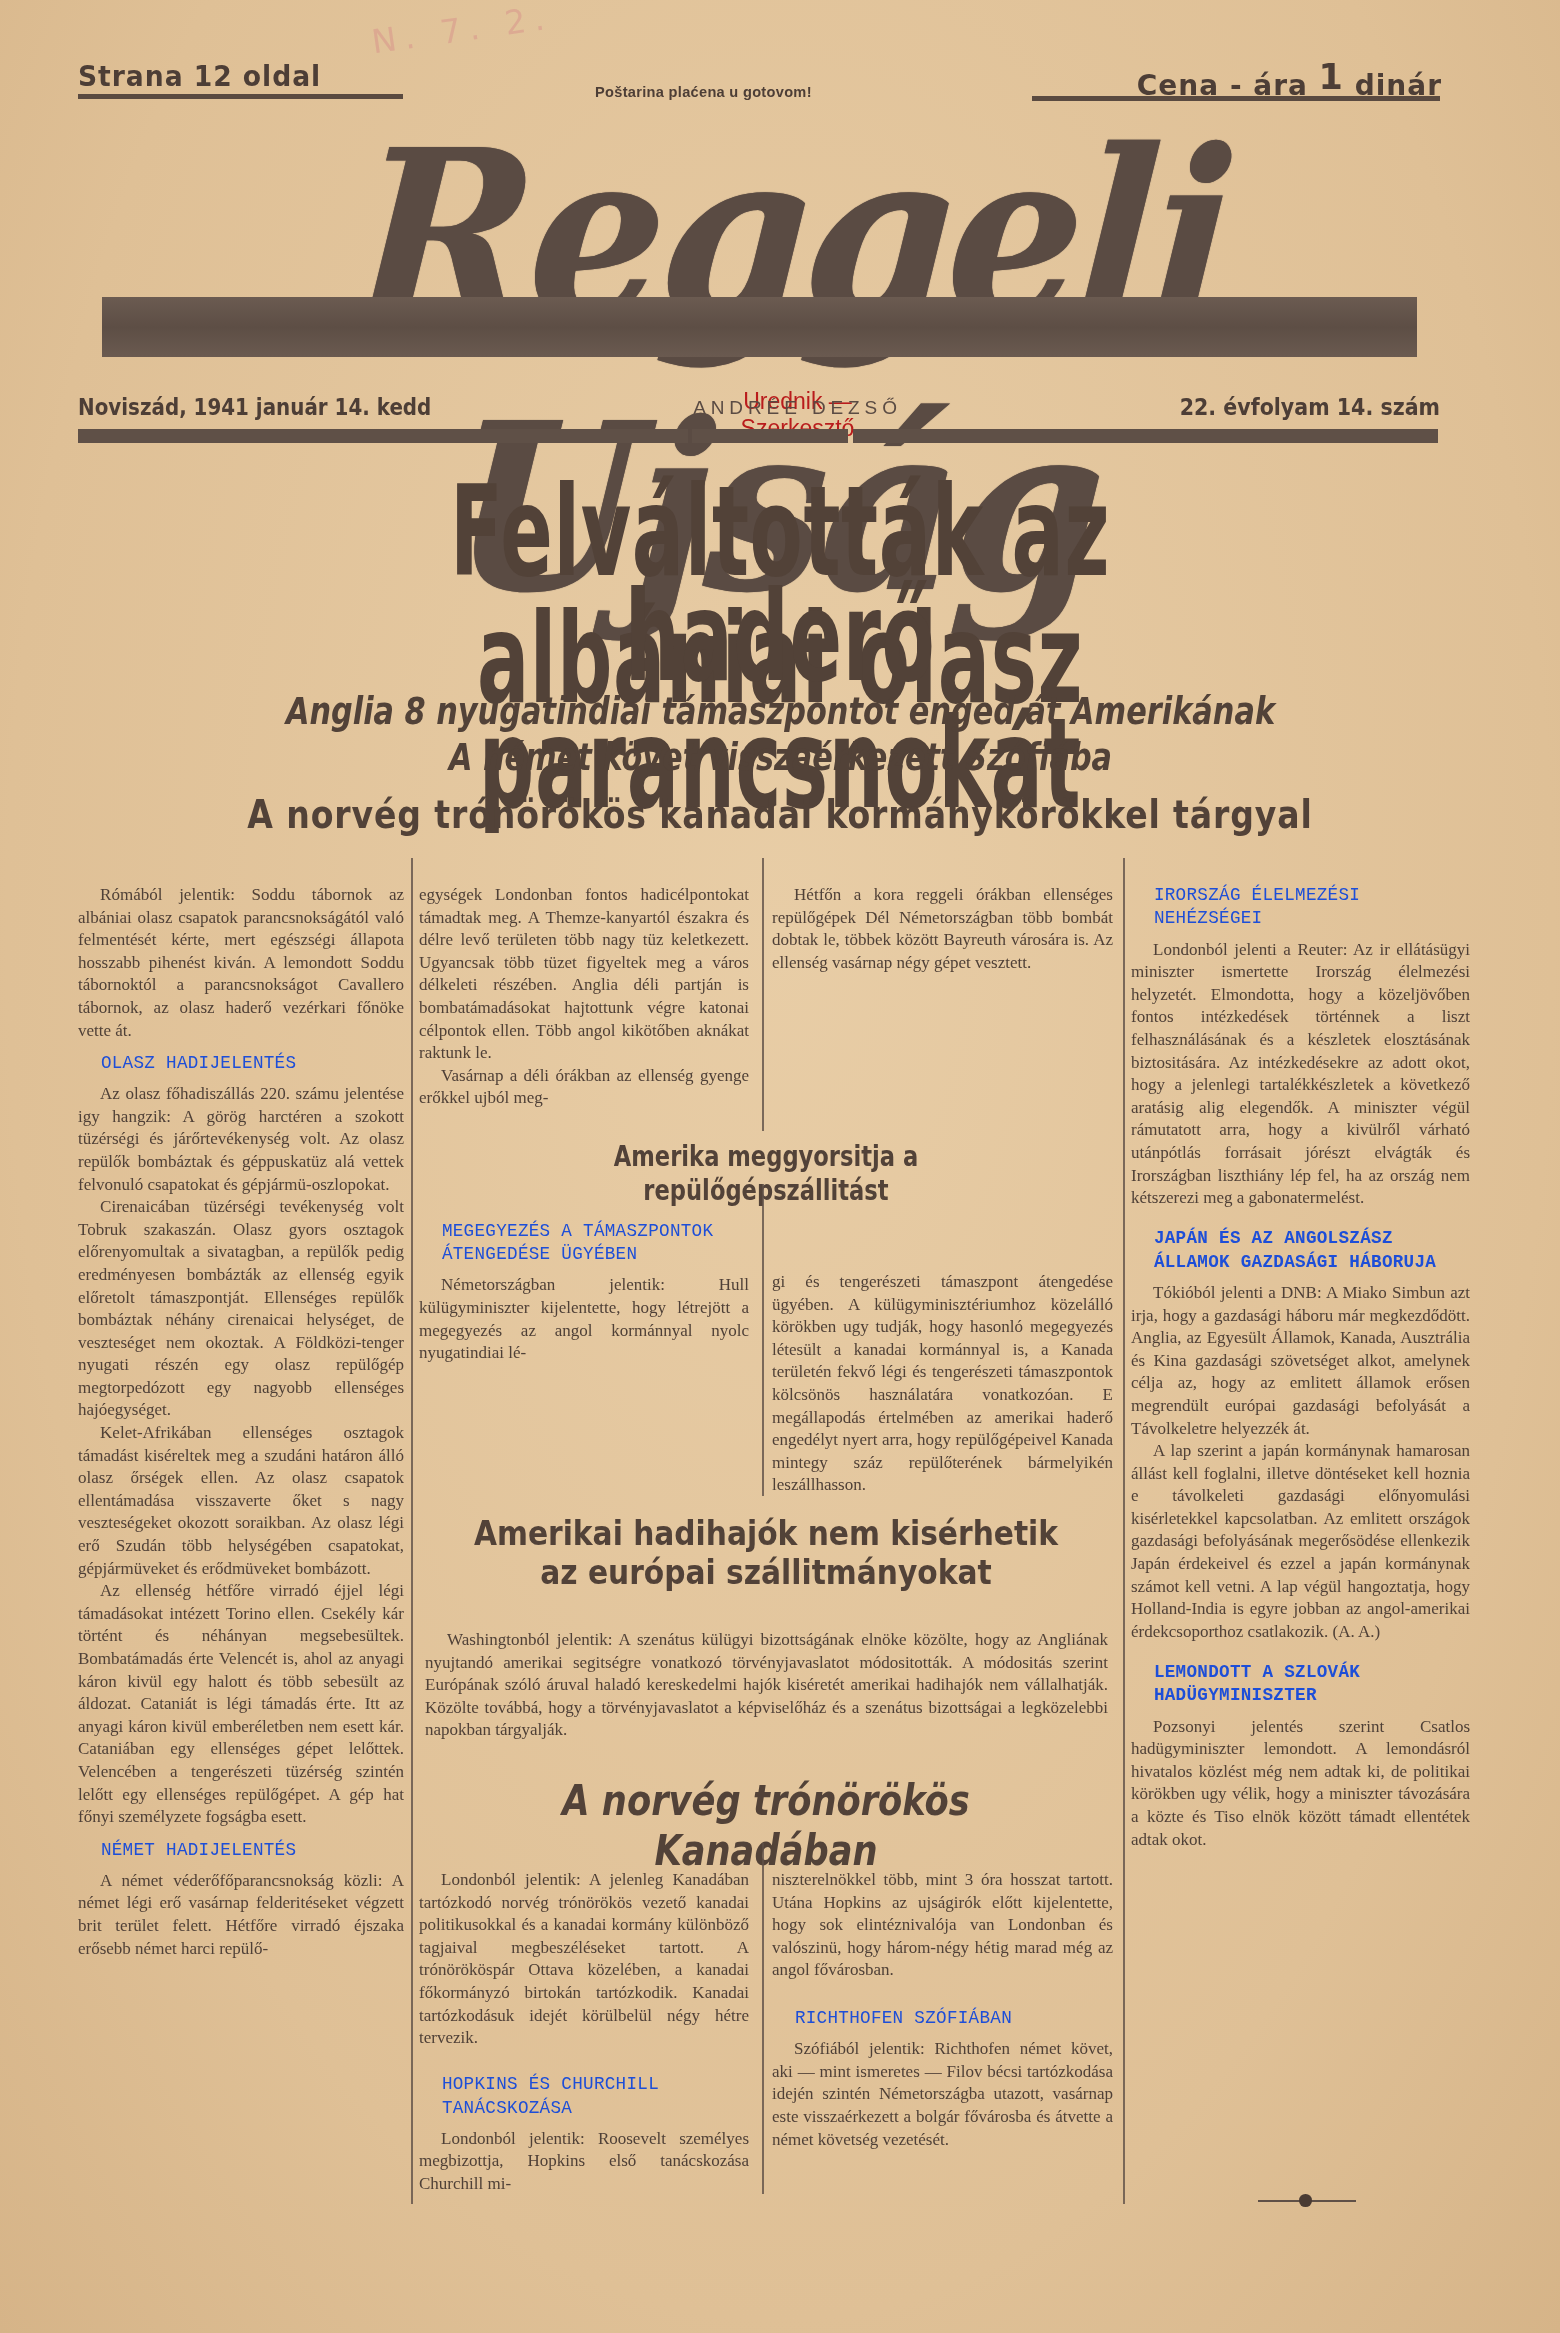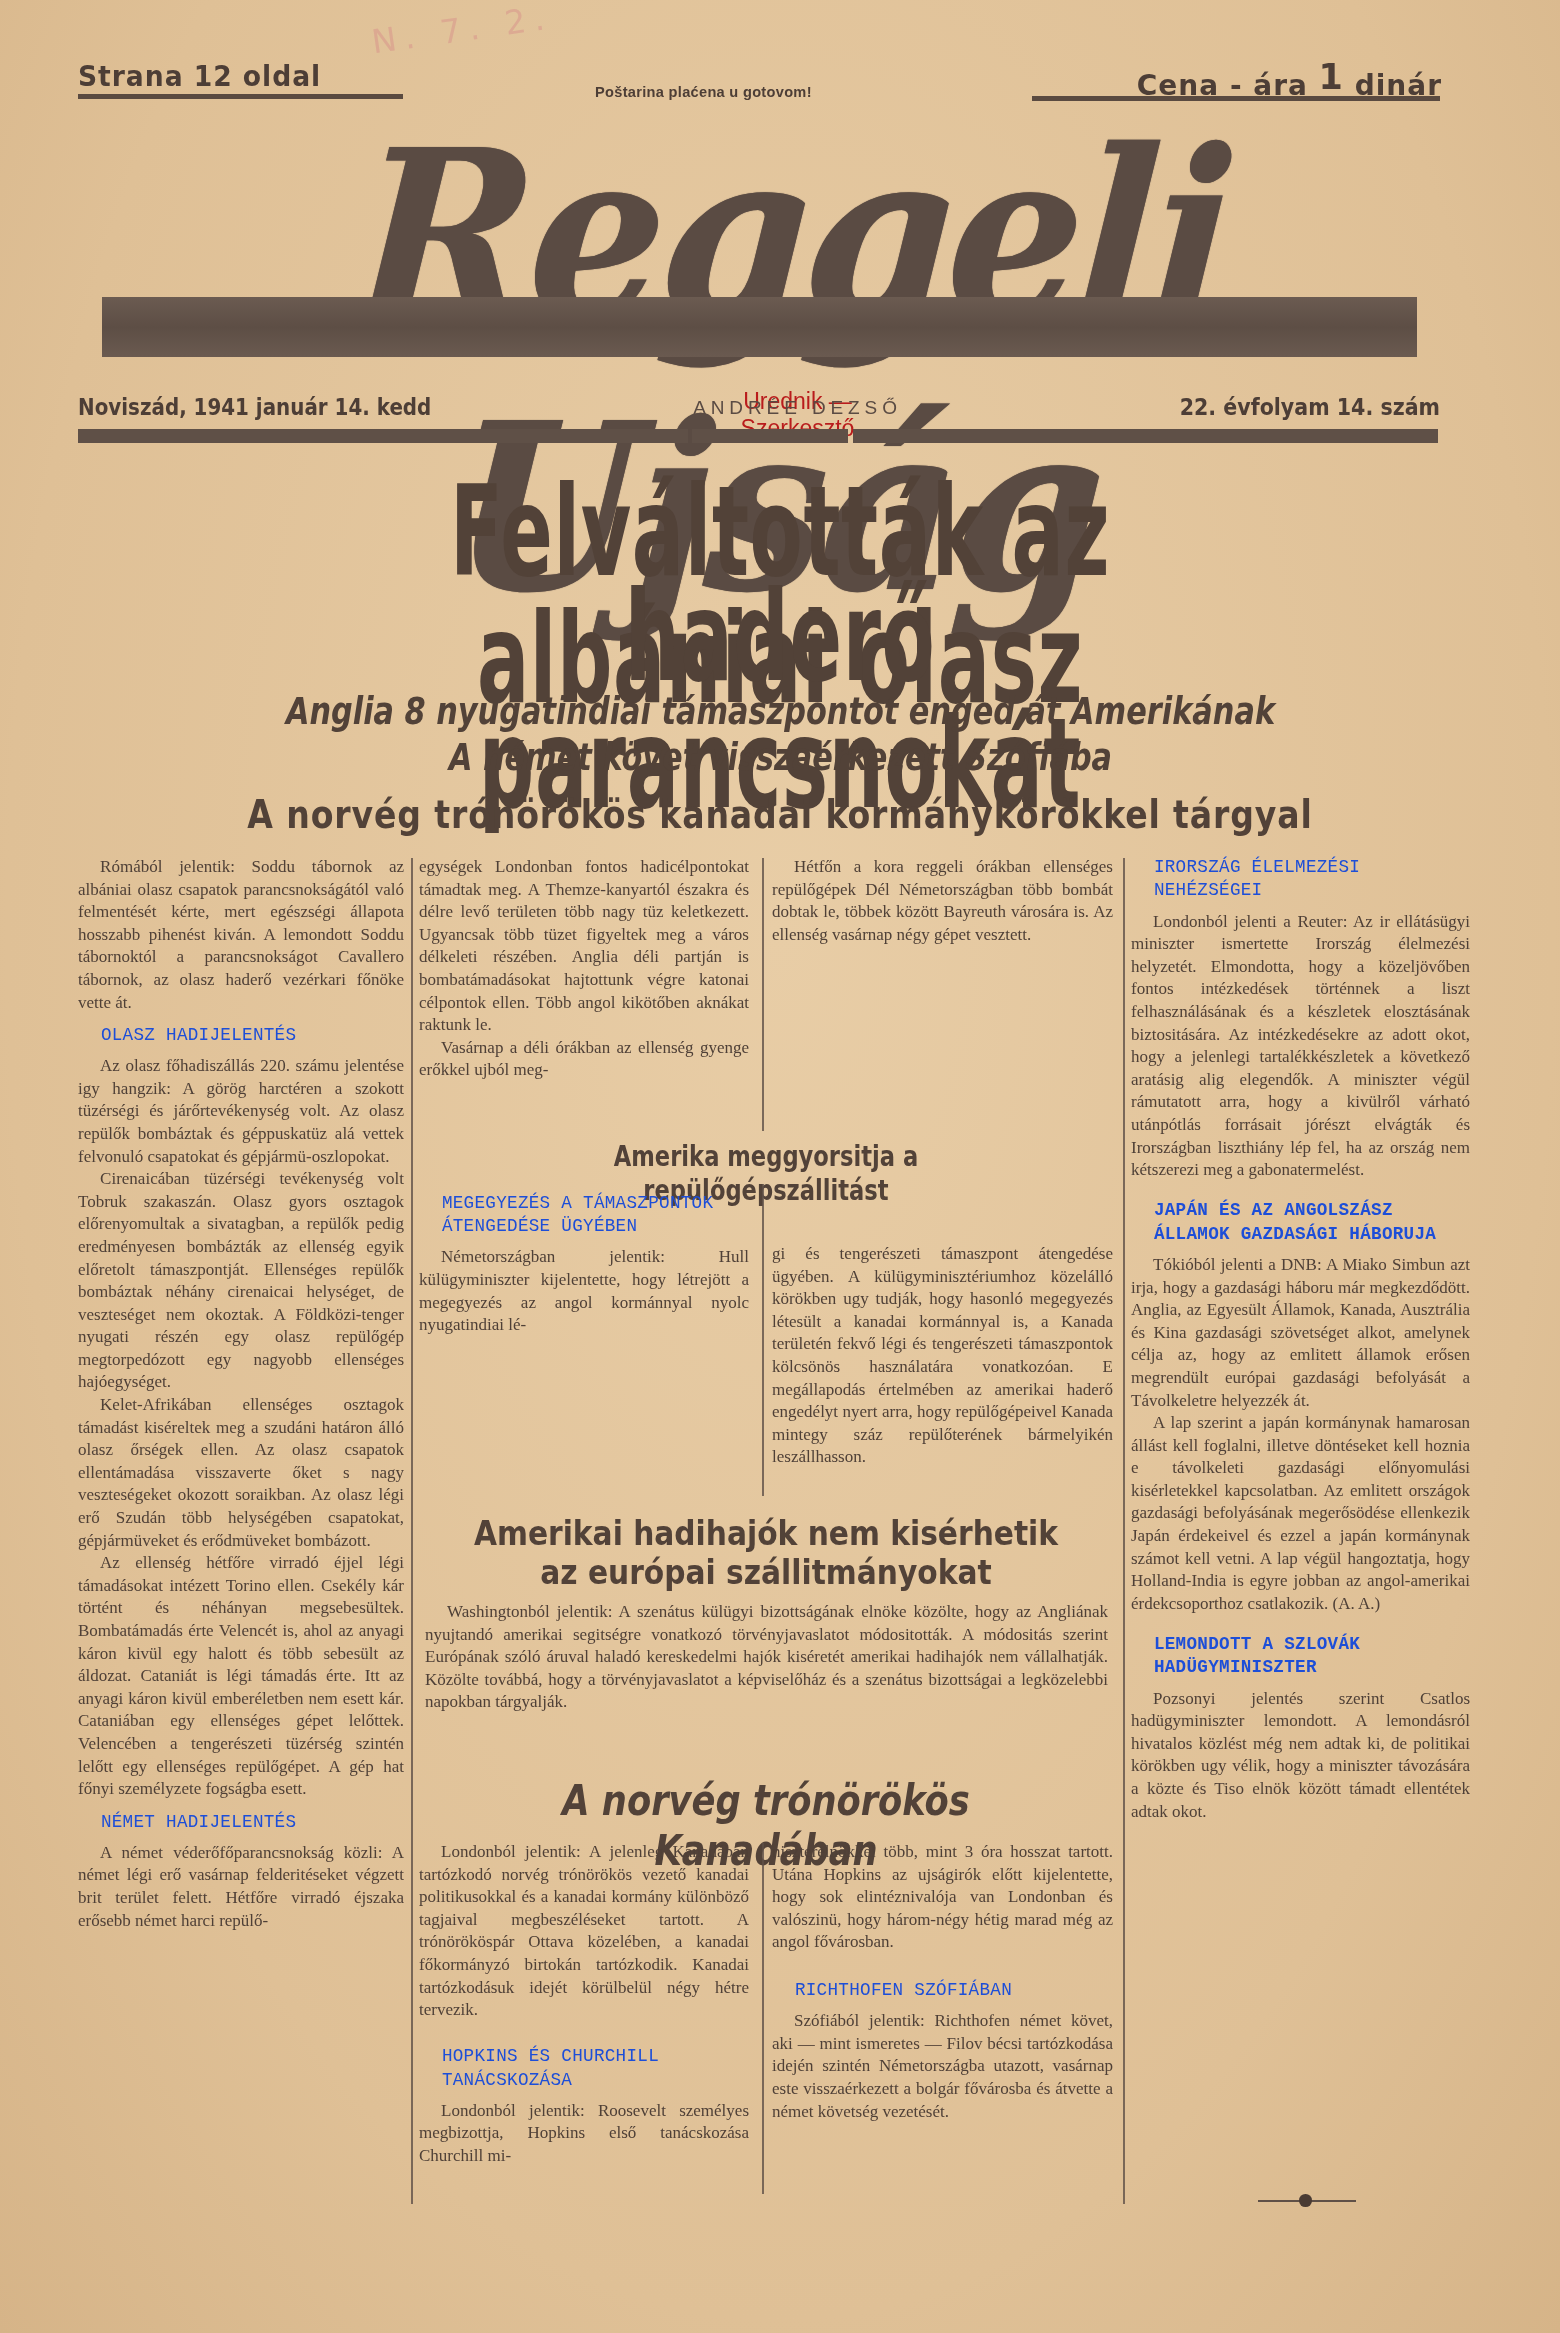--- a/index.html
+++ b/index.html
@@ -53,21 +53,21 @@
   .h1 { left:146px; width:1268px; text-align:center;
     font-family:"DejaVu Sans", sans-serif; font-weight:bold; font-size:125px; line-height:127px;
     color:#524238; transform:scaleX(0.62); transform-origin:center; letter-spacing:1px; }
   .h2 { left:98px; width:1365px; text-align:center;
     font-family:"DejaVu Sans", sans-serif; font-style:italic; font-weight:bold;
     font-size:37px; color:#524238; transform:scaleX(0.82); transform-origin:center; }
   .h3 { left:78px; width:1404px; text-align:center;
     font-family:"DejaVu Sans", sans-serif; font-weight:bold; font-size:39px; color:#524238;
     transform:scaleX(0.85); transform-origin:center; letter-spacing:1px; }
   
-  .col { font-size:17px; line-height:22.6px; text-align:justify; hyphens:manual; color:#4f4037; }
+  .col { font-size:17px; line-height:22.6px; text-align:justify; hyphens:manual; color:#4f4037;margin-top:28px; }
   .col p { margin:0; text-indent:1.3em; }
   .col .sub { text-indent:0; padding-left:1.3em; text-align:left;
     font-family:Liberation Mono, monospace; font-size:17.6px; line-height:23.4px; margin:9.8px 0 7.8px 0;
     letter-spacing:0.3px; color:#1d4ed8; }
   .col .sub.bold { font-weight:bold; }
   .vrule { width:2px; background:#5f5047; opacity:0.8; }
   .sec-head { text-align:center; font-family:"DejaVu Sans", sans-serif; font-weight:bold;
     color:#524238; }
   .sec-head.cond { font-size:29px; transform:scaleX(0.78); transform-origin:center; }
   .sec-head.big { font-size:33px; line-height:39px; transform:scaleX(0.9); transform-origin:center; }

